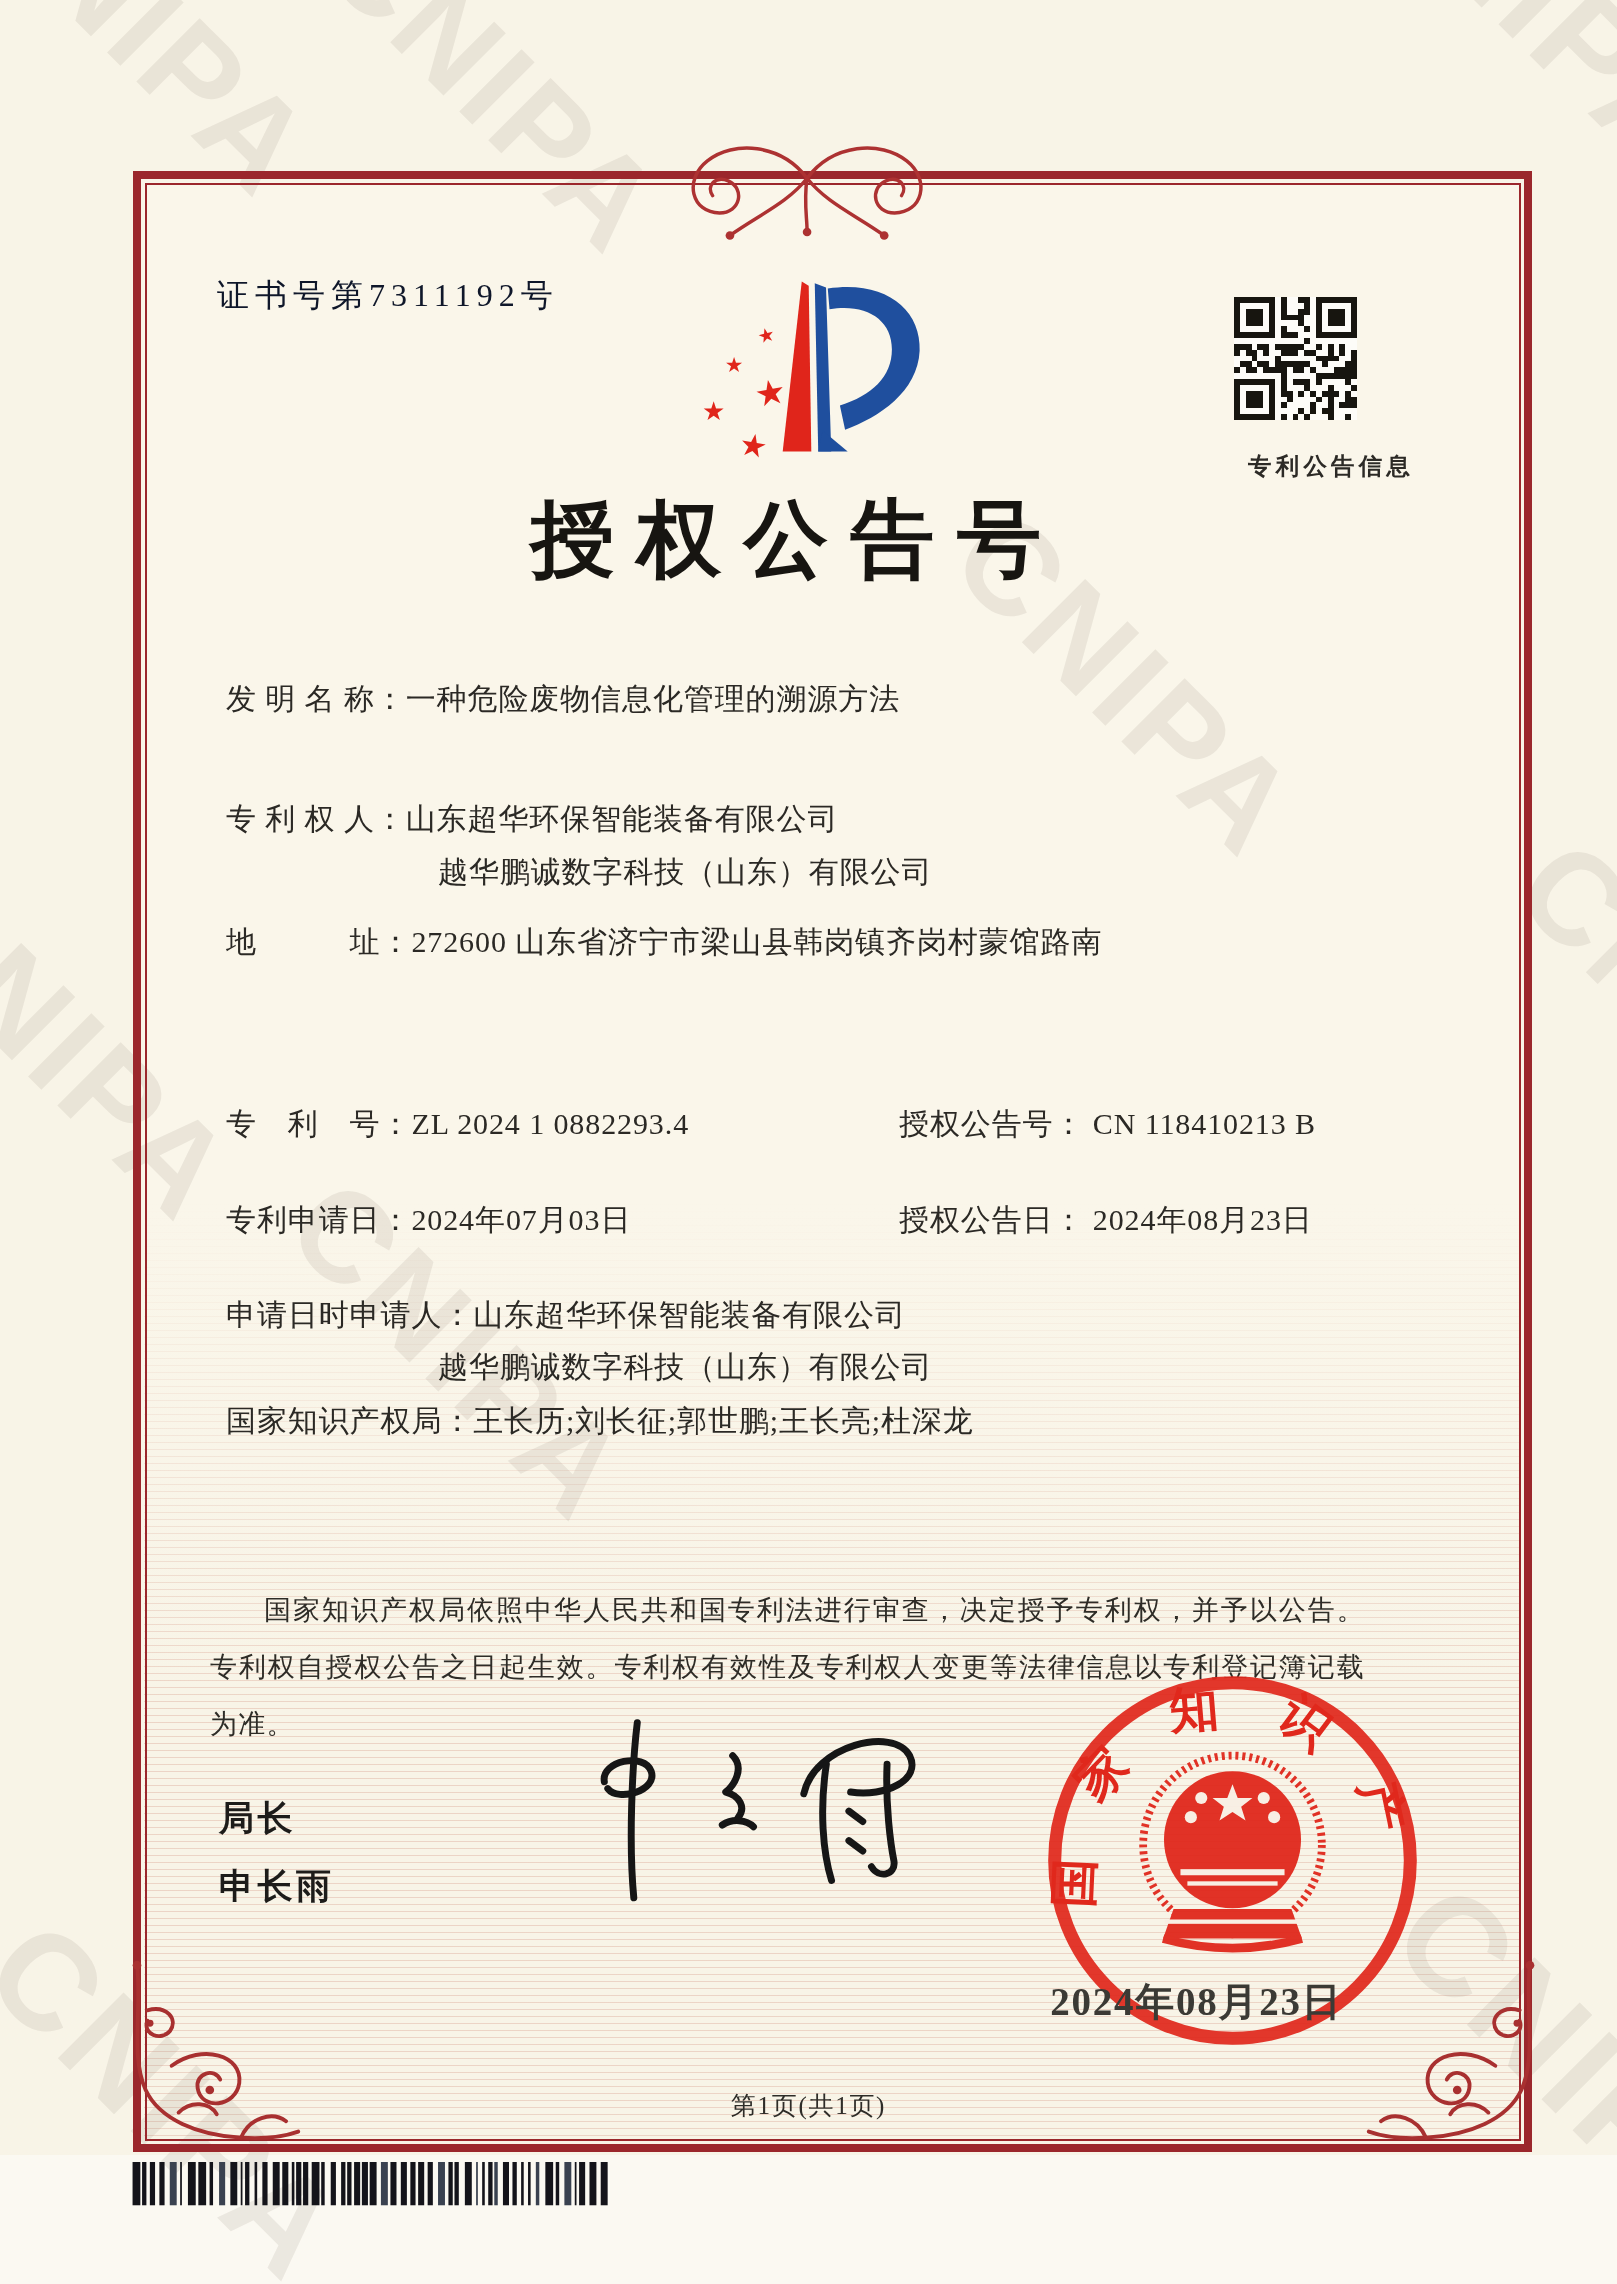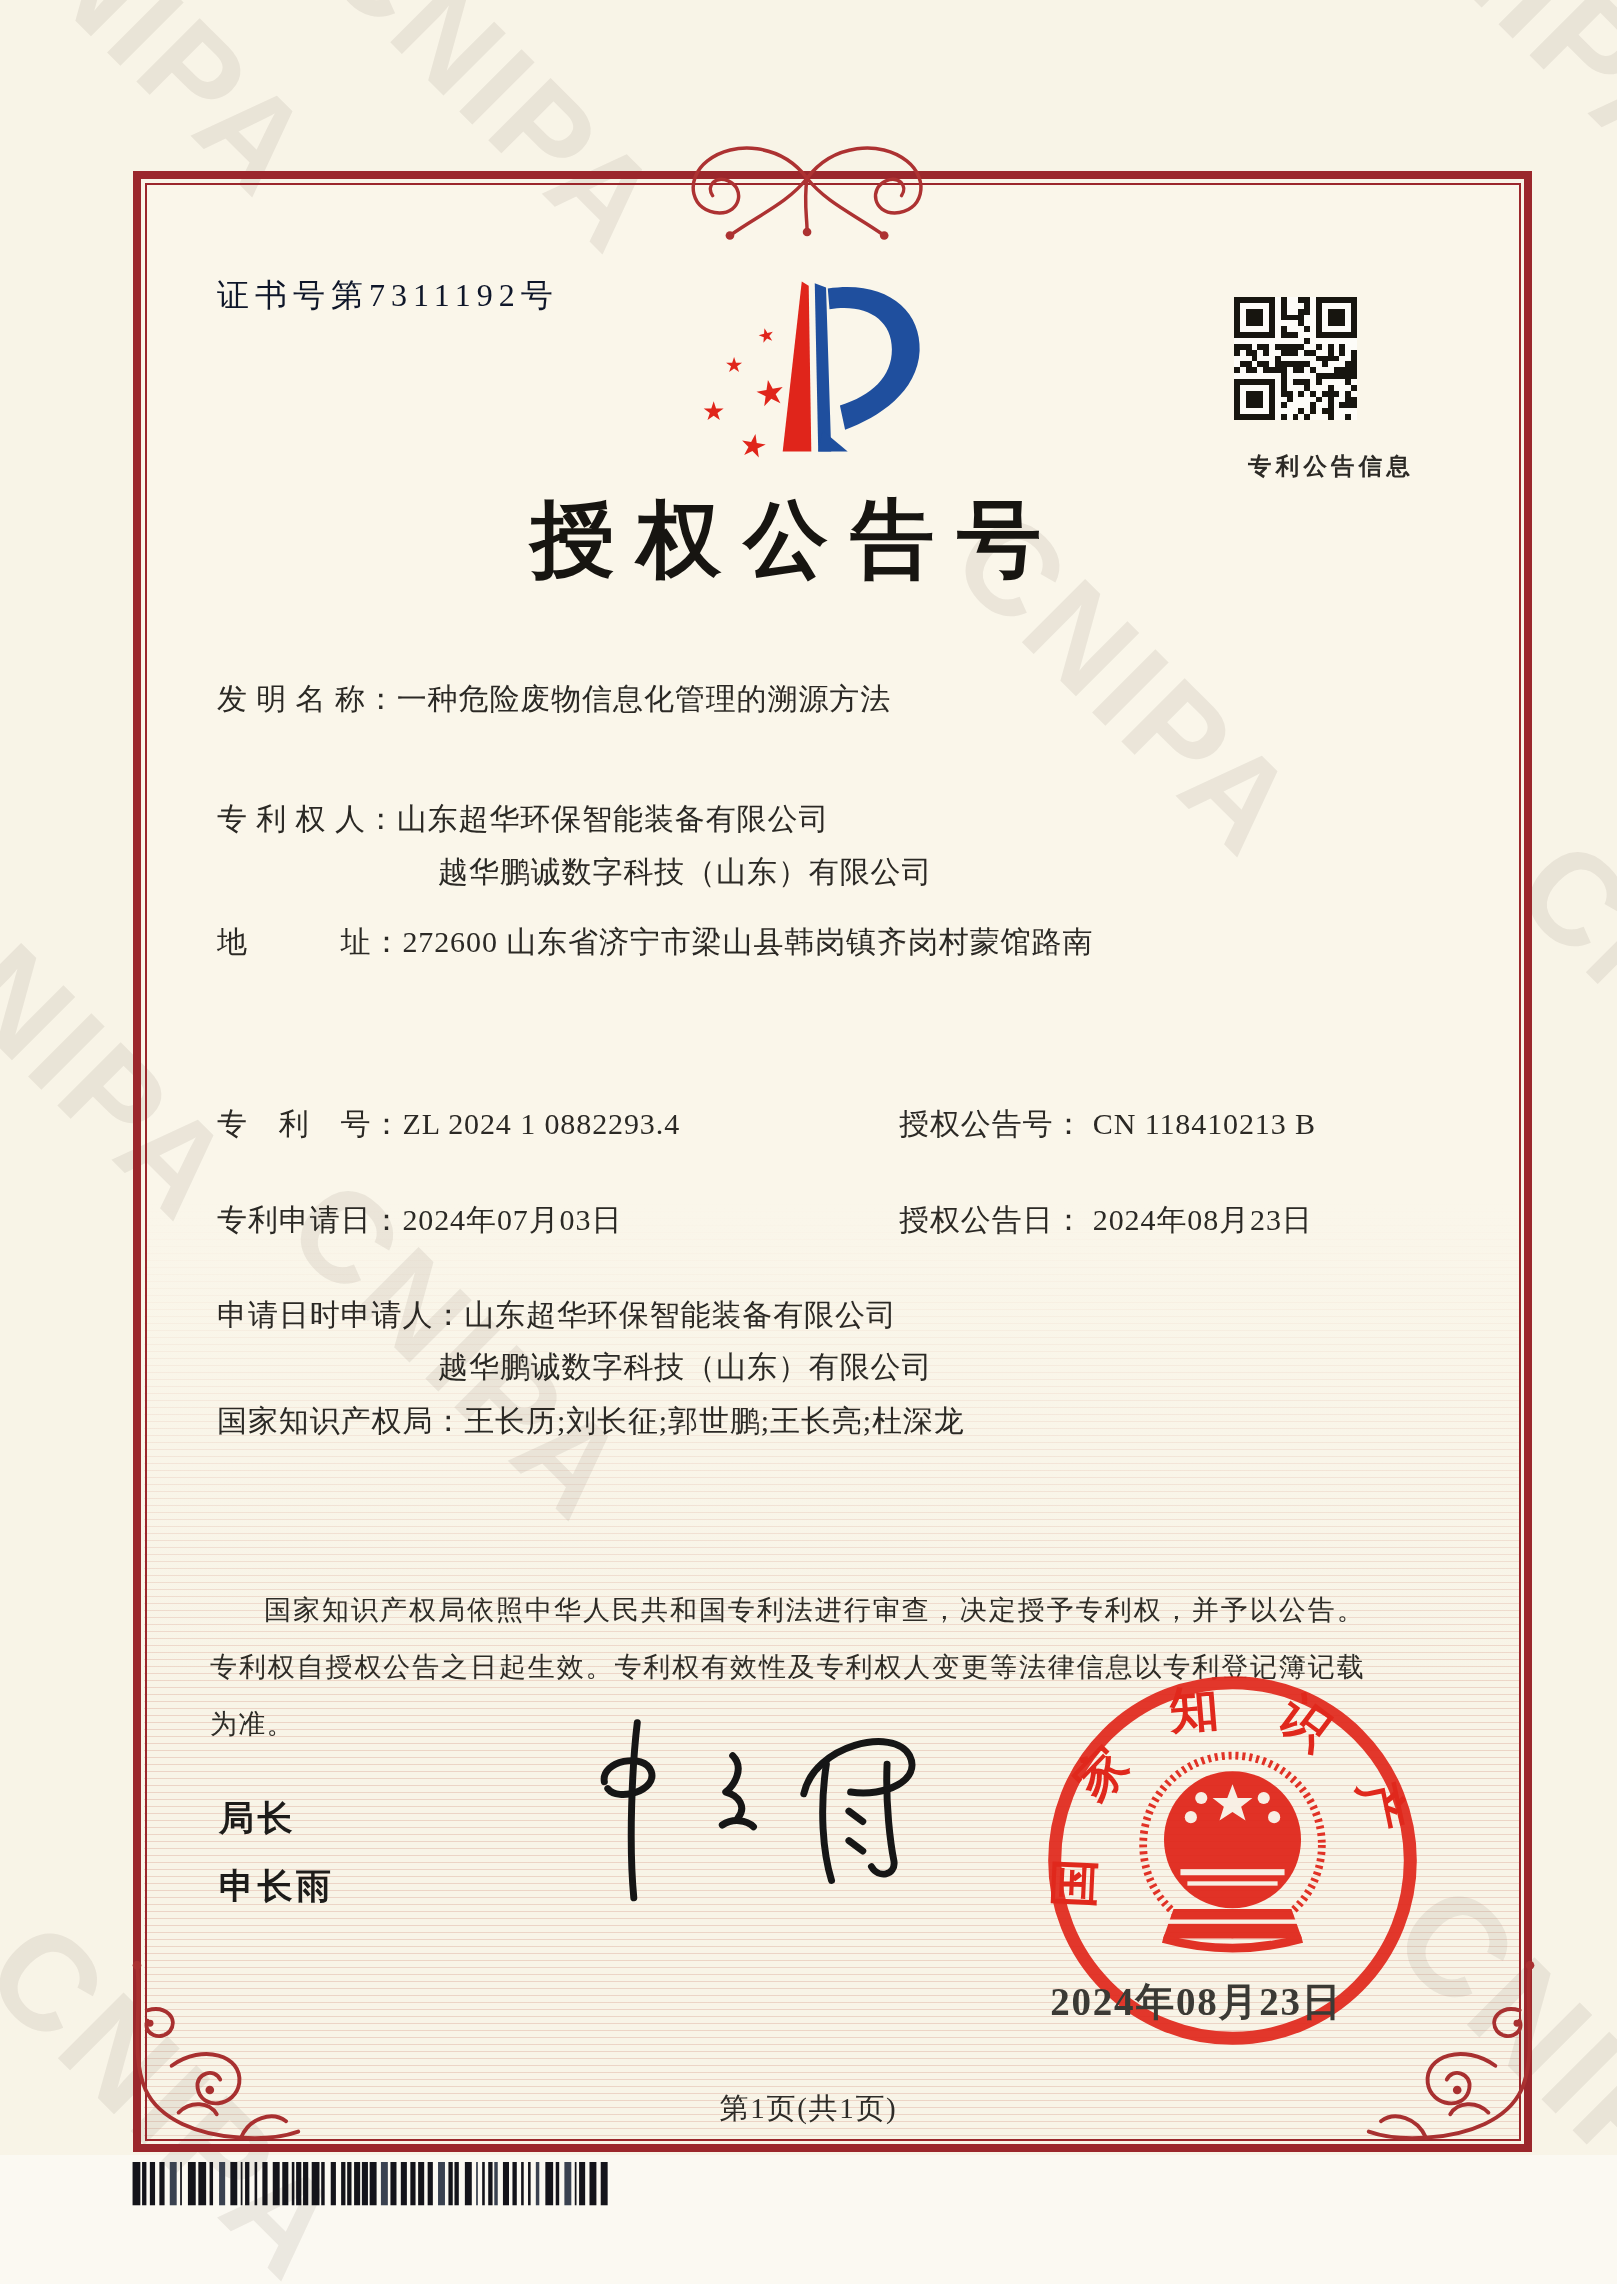--- a/index.html
+++ b/index.html
@@ -24,31 +24,31 @@
     font-weight:700;color:rgba(158,150,134,.17);transform:rotate(45deg);white-space:nowrap;
     letter-spacing:5.2px;pointer-events:none;}
   
   .z{position:absolute;z-index:3;}
   .certno{left:217px;top:274px;font-size:32px;letter-spacing:6px;color:#0f172a;}
   .qr{left:1234px;top:297px;}
   .qrlabel{left:1212px;top:450px;font-size:23.4px;letter-spacing:4.3px;color:#2c2a26;font-weight:600;margin-left:36px;}
   .title{left:133px;top:483px;width:1328px;text-align:center;font-size:84px;font-weight:700;
     letter-spacing:22.6px;color:#171511;}
   .row{left:217px;font-size:30px;color:#2b2925;white-space:nowrap;}
-  .row .lab{display:inline-block;letter-spacing:0.9px;}
+  .row .lab{display:inline-block;letter-spacing:0.9px;margin-left:9px;}
   .row .val{letter-spacing:0.9px;}
   .cont{left:438px;font-size:30px;color:#2b2925;white-space:nowrap;letter-spacing:0.9px;}
   .rcol{left:899px;font-size:30px;color:#2b2925;white-space:nowrap;letter-spacing:0.9px;}
   .legal{left:210px;top:1582px;width:1155px;font-size:27px;line-height:2.12;color:#2e2c27;
     text-align:justify;text-indent:2em;letter-spacing:1.3px;}
   .juzhang{left:219px;top:1795px;font-size:35px;font-weight:600;letter-spacing:3.5px;color:#1d1c1a;
     font-family:"Liberation Sans","DejaVu Sans",sans-serif;}
   .juname{left:219px;top:1863px;font-size:35px;font-weight:600;letter-spacing:3.5px;color:#1d1c1a;
     font-family:"Liberation Sans","DejaVu Sans",sans-serif;}
-  .footer{left:133px;top:2089px;width:1351px;text-align:center;font-size:29px;color:#2e2c28;letter-spacing:1.7px;}
+  .footer{left:133px;top:2089px;width:1351px;text-align:center;font-size:25px;color:#2e2c28;letter-spacing:1.7px;}
   .sig{left:528px;top:1712px;}
   .seal{left:1033px;top:1661px;}
   .flour{z-index:2;position:absolute;}
 </style>
 </head>
 <body>
 
 <div class="page">
 
   <div class="frame-bg">

